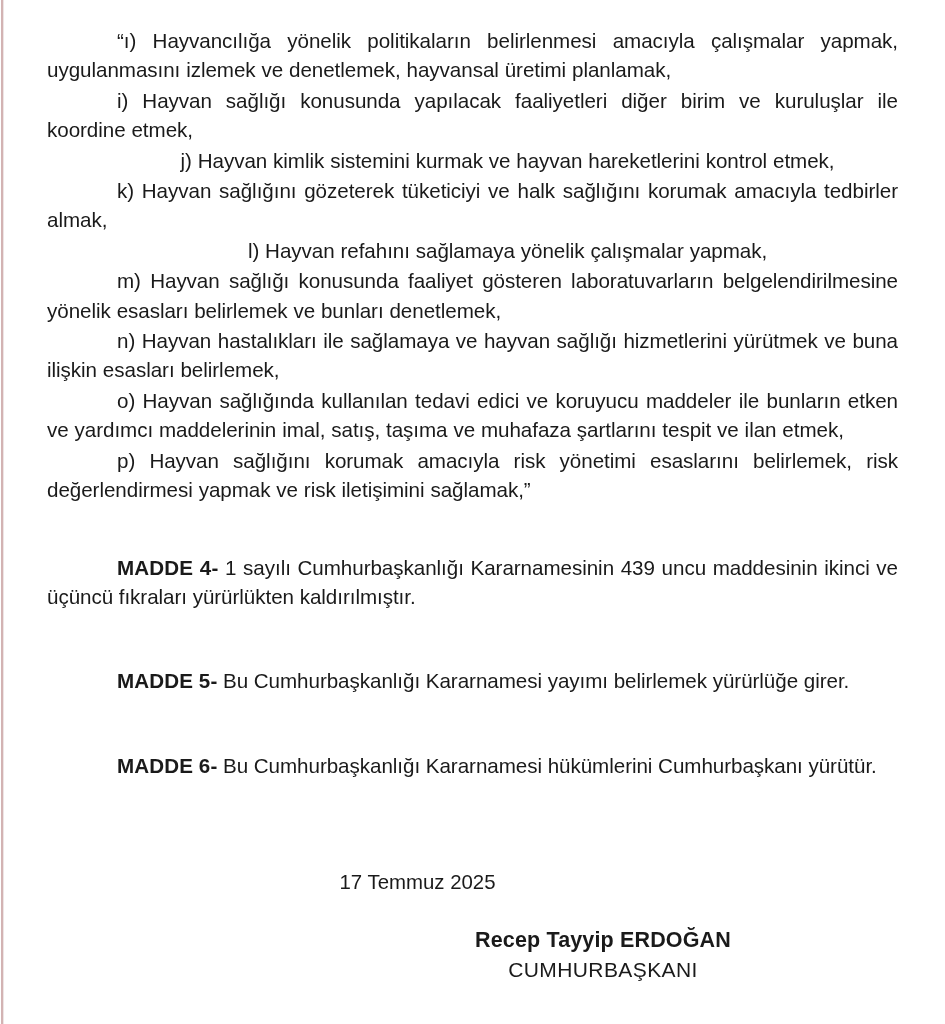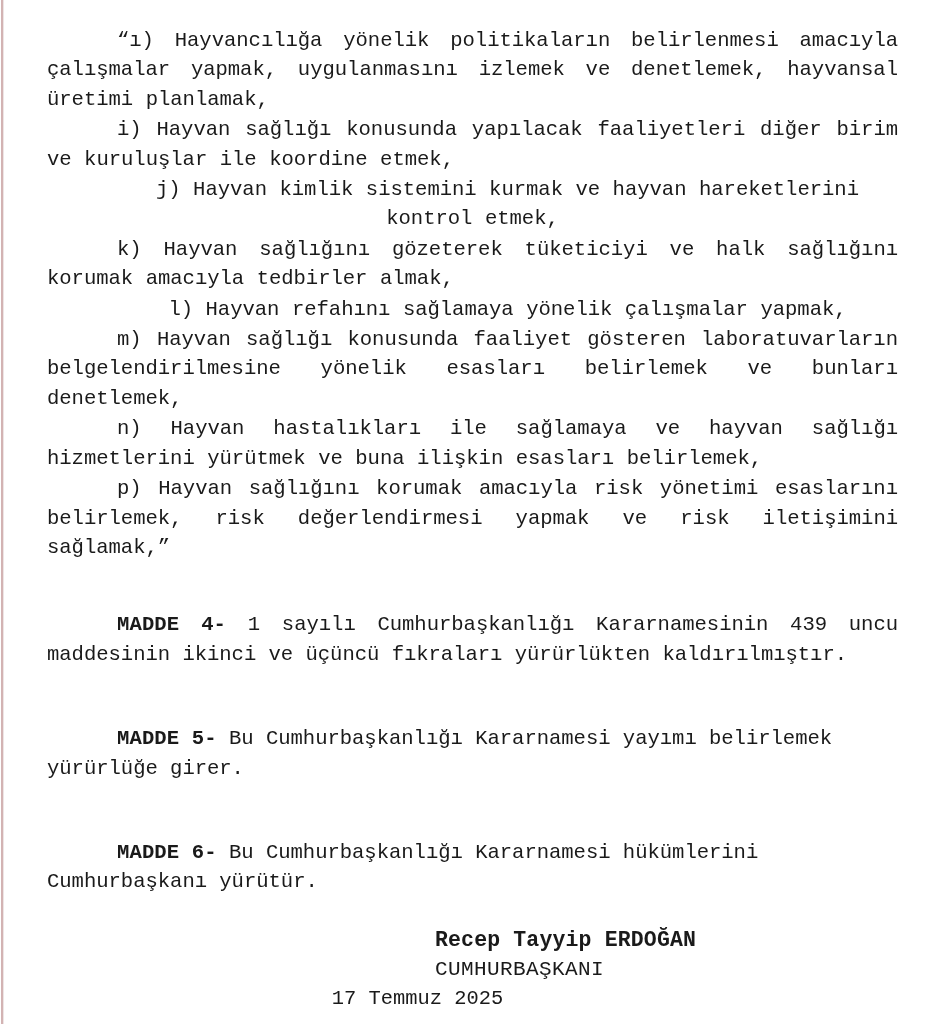--- a/index.html
+++ b/index.html
@@ -8,21 +8,21 @@
     padding: 0;
     background: #ffffff;
   }
 
   .page {
     position: relative;
     width: 945px;
     height: 1024px;
     background: #ffffff;
     overflow: hidden;
-    font-family: Liberation Mono, monospace;
+    font-family: Liberation Sans, sans-serif;
     color: #1a1a1a;
     box-sizing: border-box;
   }
 
   
   .scan-edge-left {
     position: absolute;
     left: 1px;
     top: 0;
     width: 2px;
@@ -95,20 +95,21 @@
     text-indent: 0;
     padding-right: 110px;
   }
 
   
   .signature {
     position: absolute;
     left: 0;
     top: 925px;
     width: 771px;
+    text-align: center;
     padding-left: 435px;
     box-sizing: border-box;
   }
   .sig-name {
     font-size: 21.5px;
     line-height: 30px;
     font-weight: bold;
     letter-spacing: 0.15px;
     white-space: nowrap;
   }
@@ -130,20 +131,21 @@
 
   <div class="content">
 
     <p class="clause">“ı) Hayvancılığa yönelik politikaların belirlenmesi amacıyla çalışmalar yapmak, uygulanmasını izlemek ve denetlemek, hayvansal üretimi planlamak,</p>
     <p class="clause">i) Hayvan sağlığı konusunda yapılacak faaliyetleri diğer birim ve kuruluşlar ile koordine etmek,</p>
     <p class="clause short">j) Hayvan kimlik sistemini kurmak ve hayvan hareketlerini kontrol etmek,</p>
     <p class="clause">k) Hayvan sağlığını gözeterek tüketiciyi ve halk sağlığını korumak amacıyla tedbirler almak,</p>
     <p class="clause short">l) Hayvan refahını sağlamaya yönelik çalışmalar yapmak,</p>
     <p class="clause">m) Hayvan sağlığı konusunda faaliyet gösteren laboratuvarların belgelendirilmesine yönelik esasları belirlemek ve bunları denetlemek,</p>
     <p class="clause">n) Hayvan hastalıkları ile sağlamaya ve hayvan sağlığı hizmetlerini yürütmek ve buna ilişkin esasları belirlemek,</p>
+    <p class="clause">o) Hayvan sağlığında kullanılan tedavi edici ve koruyucu maddeler ile bunların etken ve yardımcı maddelerinin imal, satış, taşıma ve muhafaza şartlarını tespit ve ilan etmek,</p>
     <p class="clause">p) Hayvan sağlığını korumak amacıyla risk yönetimi esaslarını belirlemek, risk değerlendirmesi yapmak ve risk iletişimini sağlamak,”</p>
 
     <div class="gap-before-madde4"></div>
 
     <p class="madde"><span class="madde-label">MADDE 4-</span><span> 1 sayılı Cumhurbaşkanlığı Kararnamesinin 439 uncu maddesinin ikinci ve üçüncü fıkraları yürürlükten kaldırılmıştır.</span></p>
 
     <div class="gap-before-madde5"></div>
 
     <p class="madde short"><span class="madde-label">MADDE 5-</span><span> Bu Cumhurbaşkanlığı Kararnamesi yayımı belirlemek yürürlüğe girer.</span></p>
 

